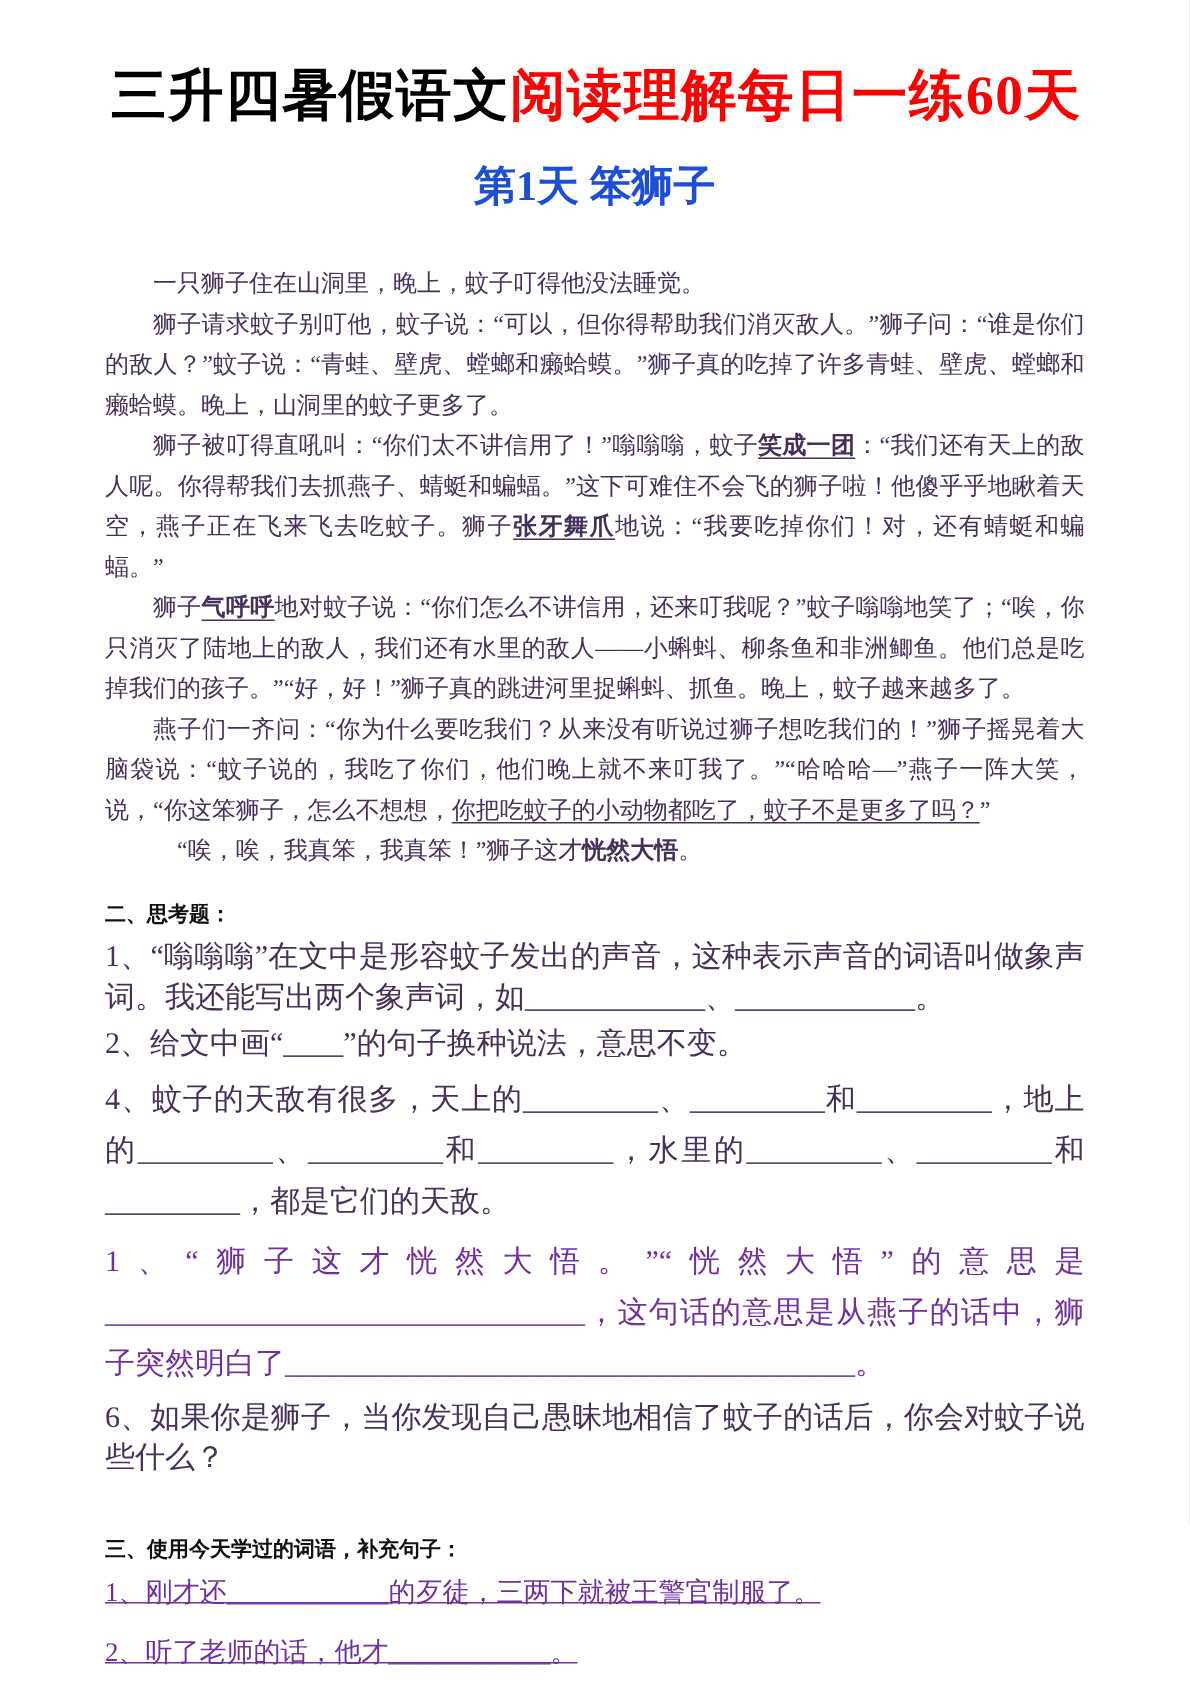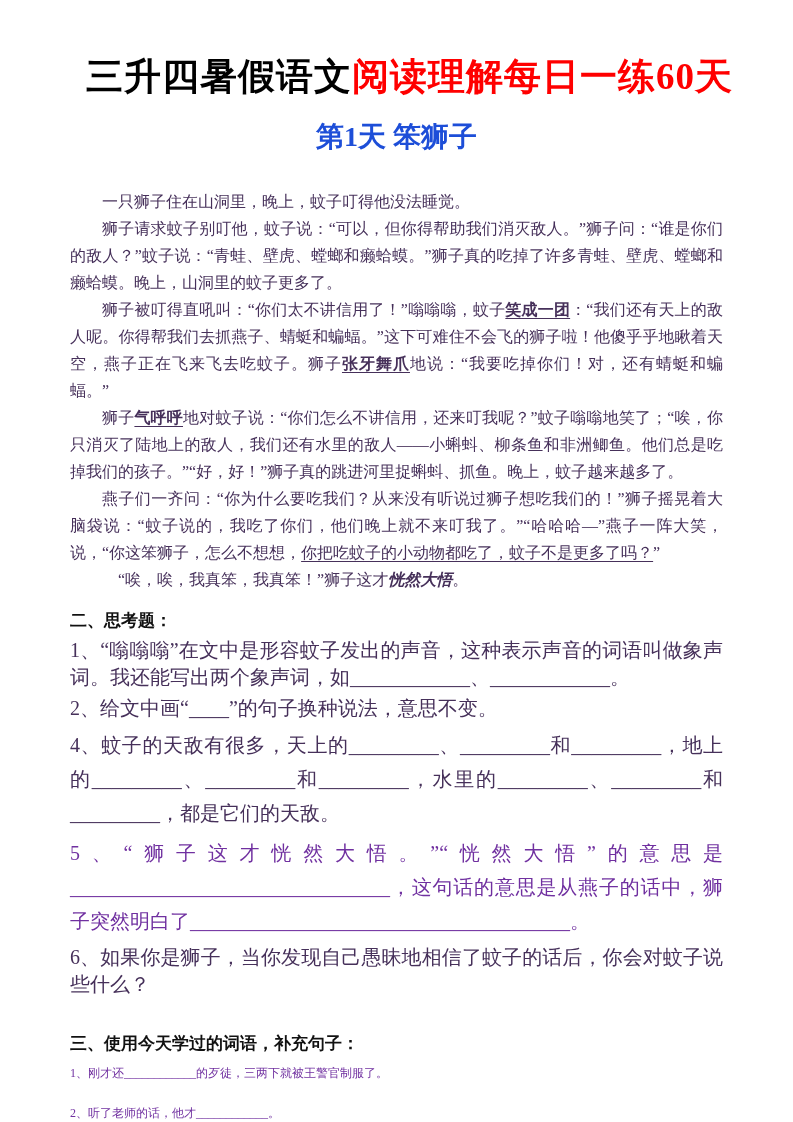--- a/index.html
+++ b/index.html
@@ -14,56 +14,56 @@
     width:793px;height:1122px;
     margin:0 auto;
     background:#ffffff;
     box-sizing:border-box;
     padding:38px 70px 30px 70px;
     font-family:"Liberation Serif","DejaVu Serif",serif;
     color:var(--body);
     overflow:hidden;
   }
   .main-title{
-    margin:16px;
+    margin:4px;
     text-align:right;
     font-size:37px;
     line-height:46px;
     font-weight:bold;
     color:#000000;
     letter-spacing:1px;
     white-space:nowrap;
   }
   .main-title .red{color:var(--red);}
   .lesson-title{
     margin:20px 0 0 0;
     text-align:center;
     font-size:28px;
     line-height:34px;
     font-weight:bold;
     color:#1d4ed8;
   }
   .story{margin-top:34px;font-size:16px;line-height:27px;text-align:justify;}
   .story p{margin:0;text-indent:2em;}
   .story p.deep{text-indent:3em;}
-  .b{font-weight:bold;font-style:italic;}
+  .b{font-weight:bold;}
   .u{text-decoration:underline;text-underline-offset:3px;}
   .bu{font-weight:bold;text-decoration:underline;text-underline-offset:3px;}
   .sec-head{
     margin:16px 0 4px 0;
-    font-size:17px;
+    font-size:14px;
     line-height:24px;
     font-weight:bold;
     color:var(--heading);
     font-family:"Liberation Sans","DejaVu Sans",sans-serif;
   }
   .questions p{margin:4px 0;font-size:20px;line-height:27px;text-align:justify;}
   .questions p.spread{line-height:34px;margin:6px 0;}
   .questions p.accent{color:var(--accent);}
-  .fills p{margin:0 0 14px 0;font-size:12px;line-height:26px;color:var(--accent);}
+  .fills p{margin:0 0 14px 0;font-size:18px;line-height:26px;color:var(--accent);text-decoration:underline;}
   .sec-head.last{margin-top:22px;}
   .sec-head.three{margin-top:34px;}
 </style>
 </head>
 <body>
 
 <div class="page">
 
   <h1 class="main-title"><span>三升四暑假语文</span><span class="red">阅读理解每日一练60天</span></h1>
 
@@ -77,21 +77,21 @@
       <p><span>燕子们一齐问：“你为什么要吃我们？从来没有听说过狮子想吃我们的！”狮子摇晃着大脑袋说：“蚊子说的，我吃了你们，他们晚上就不来叮我了。”“哈哈哈—”燕子一阵大笑，说，“你这笨狮子，怎么不想想，</span><span class="u">你把吃蚊子的小动物都吃了，蚊子不是更多了吗？</span><span>”</span></p>
       <p class="deep"><span>“唉，唉，我真笨，我真笨！”狮子这才</span><span class="b">恍然大悟</span><span>。</span></p>
     </div>
 
   <div class="sec-head">二、思考题：</div>
 
   <div class="questions">
       <p>1、“嗡嗡嗡”在文中是形容蚊子发出的声音，这种表示声音的词语叫做象声词。我还能写出两个象声词，如____________、____________。</p>
       <p>2、给文中画“____”的句子换种说法，意思不变。</p>
       <p class="spread">4、蚊子的天敌有很多，天上的_________、_________和_________，地上的_________、_________和_________，水里的_________、_________和_________，都是它们的天敌。</p>
-      <p class="accent spread">5、“狮子这才恍然大悟。”“恍然大悟”的意思是________________________________，这句话的意思是从燕子的话中，狮子突然明白了______________________________________。</p>
+      <p class="accent spread">1、“狮子这才恍然大悟。”“恍然大悟”的意思是________________________________，这句话的意思是从燕子的话中，狮子突然明白了______________________________________。</p>
       <p>6、如果你是狮子，当你发现自己愚昧地相信了蚊子的话后，你会对蚊子说些什么？</p>
     </div>
 
   <div class="sec-head three">三、使用今天学过的词语，补充句子：</div>
 
   <div class="fills">
       <p>1、刚才还____________的歹徒，三两下就被王警官制服了。</p>
       <p>2、听了老师的话，他才____________。</p>
       <p>3、看着____________的同学，他的脸也红了起来。</p>
     </div>

